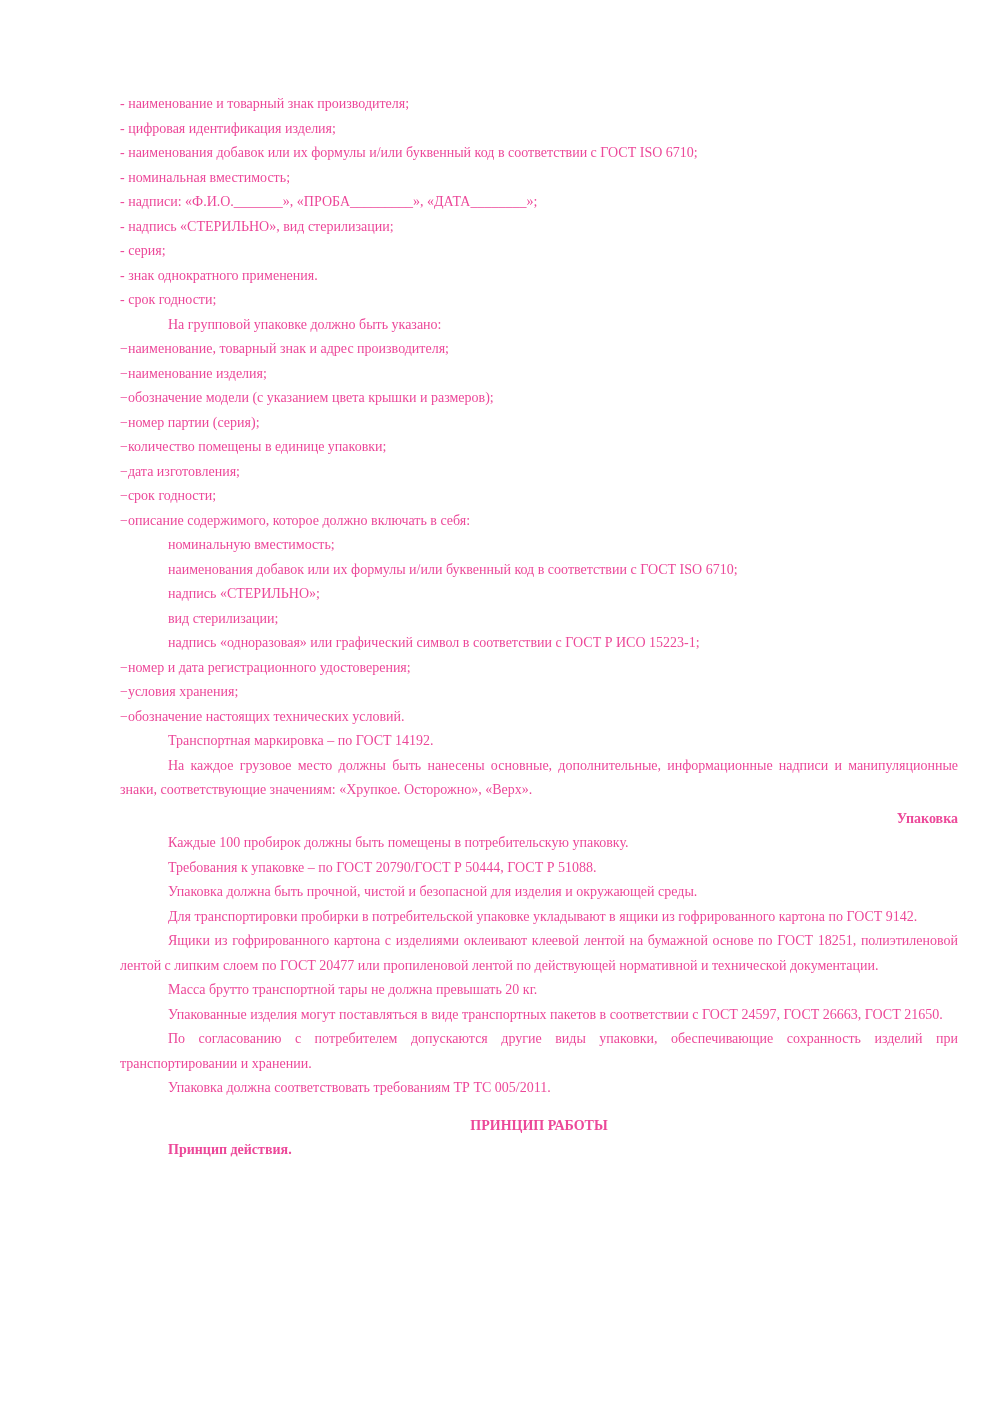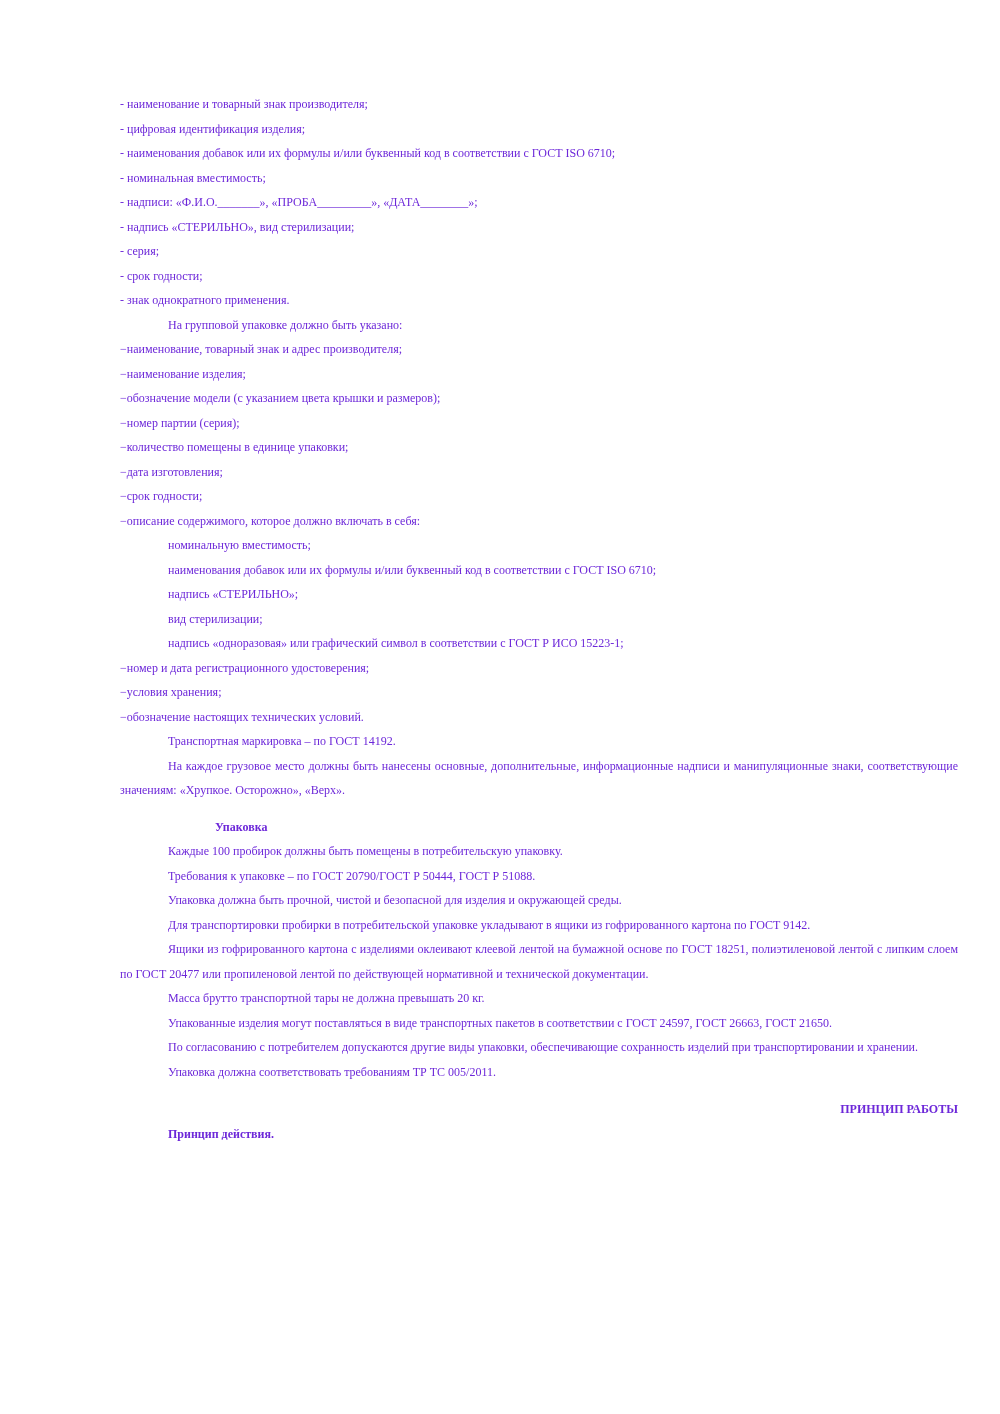--- a/index.html
+++ b/index.html
@@ -7,62 +7,62 @@
       margin: 0;
       padding: 0;
       background: #ffffff;
     }
     .page {
       position: relative;
       width: 1000px;
       height: 1414px;
       box-sizing: border-box;
       background: #ffffff;
-      color: #6d28d9;
+      color: #ec4899;
       padding: 92px 42px 0 120px;
       font-family: "Liberation Serif", "DejaVu Serif", serif;
-      font-size: 12px;
+      font-size: 14px;
       line-height: 24.5px;
       overflow: hidden;
     }
     .p {
       margin: 0;
       text-align: justify;
     }
     .ind {
       text-indent: 48px;
     }
     .h-pack {
       font-weight: bold;
-      text-align: left;
+      text-align: right;
       padding-left: 95px;
-      margin-top: 12px;
+      margin-top: 4px;
     }
     .h-center {
       font-weight: bold;
-      text-align: right;
+      text-align: center;
       margin-top: 13px;
     }
     .b {
       font-weight: bold;
     }
   </style>
 </head>
 <body>
 
 <div class="page">
   <p class="p">- наименование и товарный знак производителя;</p>
   <p class="p">- цифровая идентификация изделия;</p>
   <p class="p">- наименования добавок или их формулы и/или буквенный код в соответствии с ГОСТ ISO 6710;</p>
   <p class="p">- номинальная вместимость;</p>
   <p class="p">- надписи: «Ф.И.О._______», «ПРОБА_________», «ДАТА________»;</p>
   <p class="p">- надпись «СТЕРИЛЬНО», вид стерилизации;</p>
   <p class="p">- серия;</p>
+  <p class="p">- знак однократного применения.</p>
   <p class="p">- срок годности;</p>
-  <p class="p">- знак однократного применения.</p>
   <p class="p ind">На групповой упаковке должно быть указано:</p>
   <p class="p">−наименование, товарный знак и адрес производителя;</p>
   <p class="p">−наименование изделия;</p>
   <p class="p">−обозначение модели (с указанием цвета крышки и размеров);</p>
   <p class="p">−номер партии (серия);</p>
   <p class="p">−количество помещены в единице упаковки;</p>
   <p class="p">−дата изготовления;</p>
   <p class="p">−срок годности;</p>
   <p class="p">−описание содержимого, которое должно включать в себя:</p>
   <p class="p ind">номинальную вместимость;</p>

